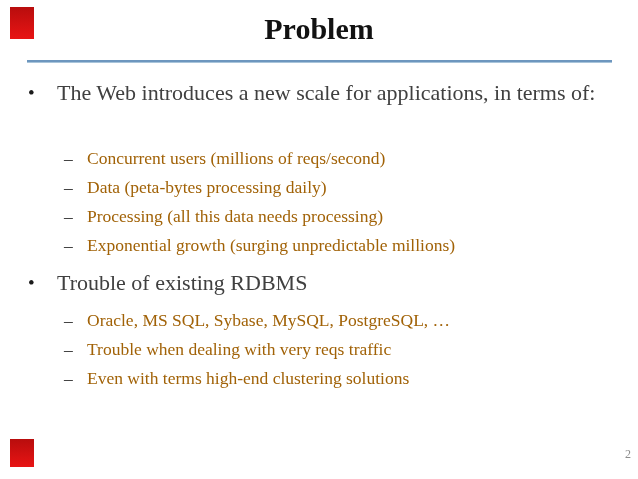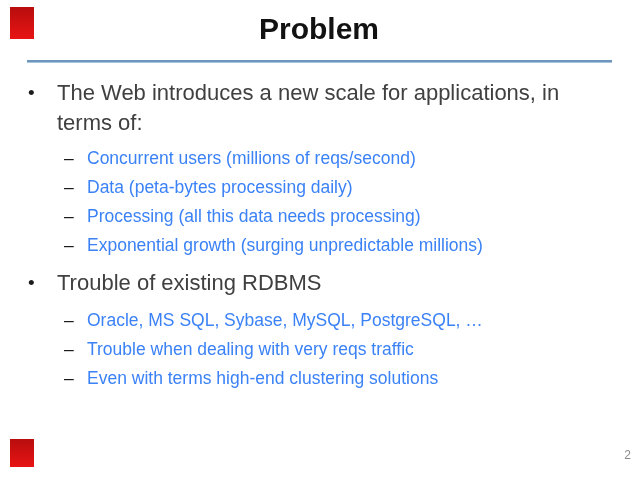--- a/index.html
+++ b/index.html
@@ -1,19 +1,19 @@
 <!DOCTYPE html>
 <html><head>
 <meta charset="utf-8">
 <style>
   html,body{margin:0;padding:0;}
   body{width:638px;height:479px;background:#ffffff;overflow:hidden;}
   .slide{
     position:relative;width:638px;height:479px;background:#ffffff;
-    font-family:Liberation Sans, sans-serif;color:#1b1b1b;
+    font-family:Liberation Serif, serif;color:#1b1b1b;
   }
   
   .red-mark{position:absolute;left:10px;width:24px;background:linear-gradient(#b80d0d,#e81414);}
   .red-mark.top{top:7px;height:32px;}
   .red-mark.bottom{top:439px;height:28px;}
   
   .title{
     position:absolute;top:12px;left:0;width:100%;text-align:center;
     font-size:30px;font-weight:bold;color:#121212;letter-spacing:0px;
   }
@@ -35,21 +35,21 @@
   .bullet.b2{top:268px;}
   
   .subgroup{position:absolute;left:64px;width:560px;}
   .subgroup.g1{top:144px;}
   .subgroup.g2{top:306px;}
   .sub{display:flex;align-items:flex-start;height:29px;}
   .sub .marker{
     width:23px;flex:0 0 23px;font-size:17.5px;line-height:29px;color:#1b1b1b;
   }
   .sub .text{
-    flex:1;font-size:17.5px;line-height:29px;color:#3b82f6;white-space:nowrap;
+    flex:1;font-size:17.5px;line-height:29px;color:#a16207;white-space:nowrap;
   }
   
   .page-number{
     position:absolute;right:7px;bottom:17px;font-size:12px;color:#8c8c8c;
   }
 </style>
 </head>
 <body>
 
 <div class="slide">

